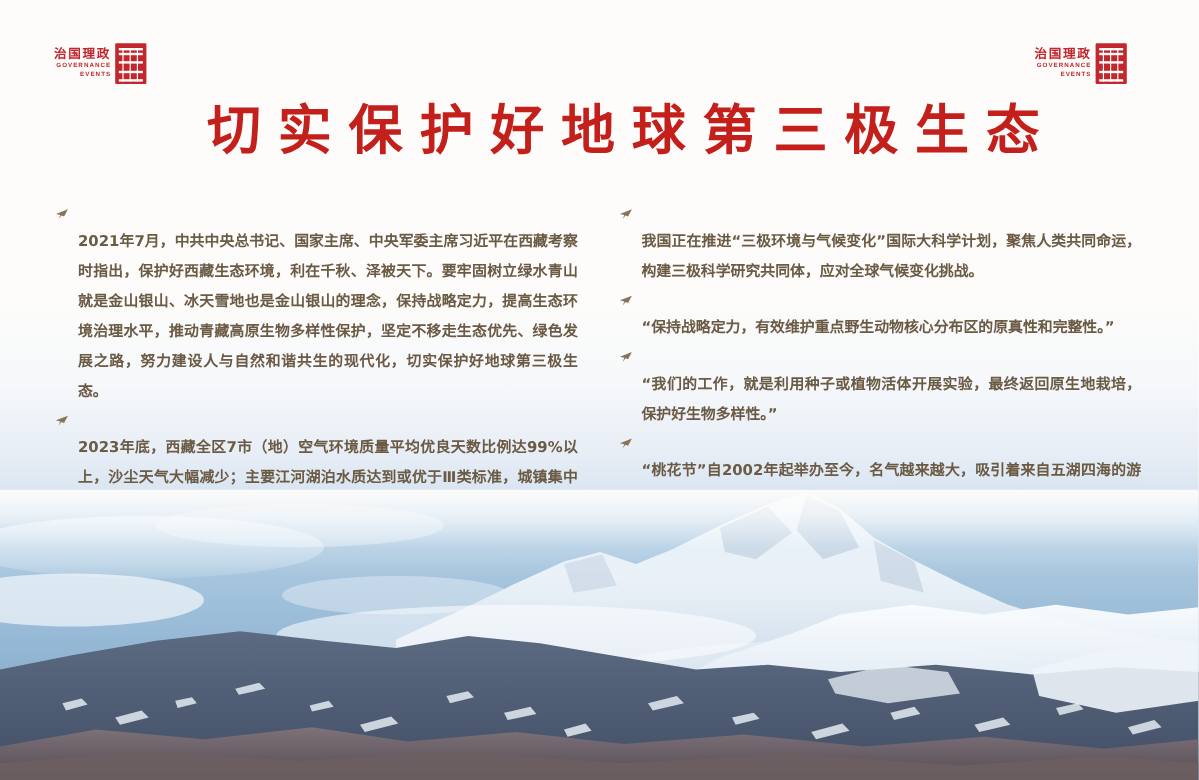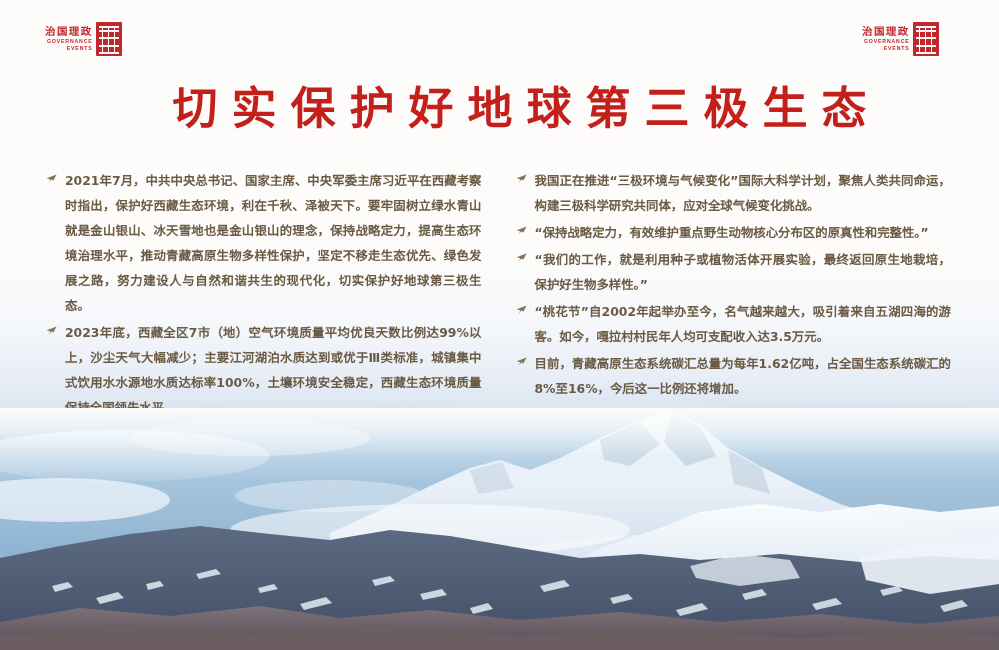--- a/index.html
+++ b/index.html
@@ -41,21 +41,21 @@
     width: 999px; height: 130px;
     background:
       radial-gradient(ellipse 70% 100% at 30% 100%, rgba(178,206,230,.55), rgba(178,206,230,0) 70%),
       radial-gradient(ellipse 60% 100% at 85% 100%, rgba(160,195,226,.5), rgba(160,195,226,0) 70%);
     pointer-events: none;
   }
 
   
   .logo {
     position: absolute;
-    top: 22px;
+    top: 36px;
     display: flex;
     align-items: center;
     gap: 3px;
   }
   .logo.left  { left: 45px; }
   .logo.right { left: 862px; }
 
   .logo-words { display: flex; flex-direction: column; align-items: flex-end; }
   .logo-cn {
     color: #c1272d;
@@ -145,20 +145,21 @@
 
   .bullet-text {
     flex: 1;
     color: #6b5b45;
     font-size: 12.4px;
     font-weight: 700;
     line-height: 25px;
     text-align: justify;
     text-justify: inter-ideograph;
     font-family: "DejaVu Sans", "Liberation Sans", sans-serif;
+    margin-top: 20px;
   }
 
   .byline {
     margin-top: 12px;
     text-align: right;
     color: #6b5b45;
     font-size: 12.4px;
     font-weight: 700;
     line-height: 22px;
     font-family: "DejaVu Sans", "Liberation Sans", sans-serif;

